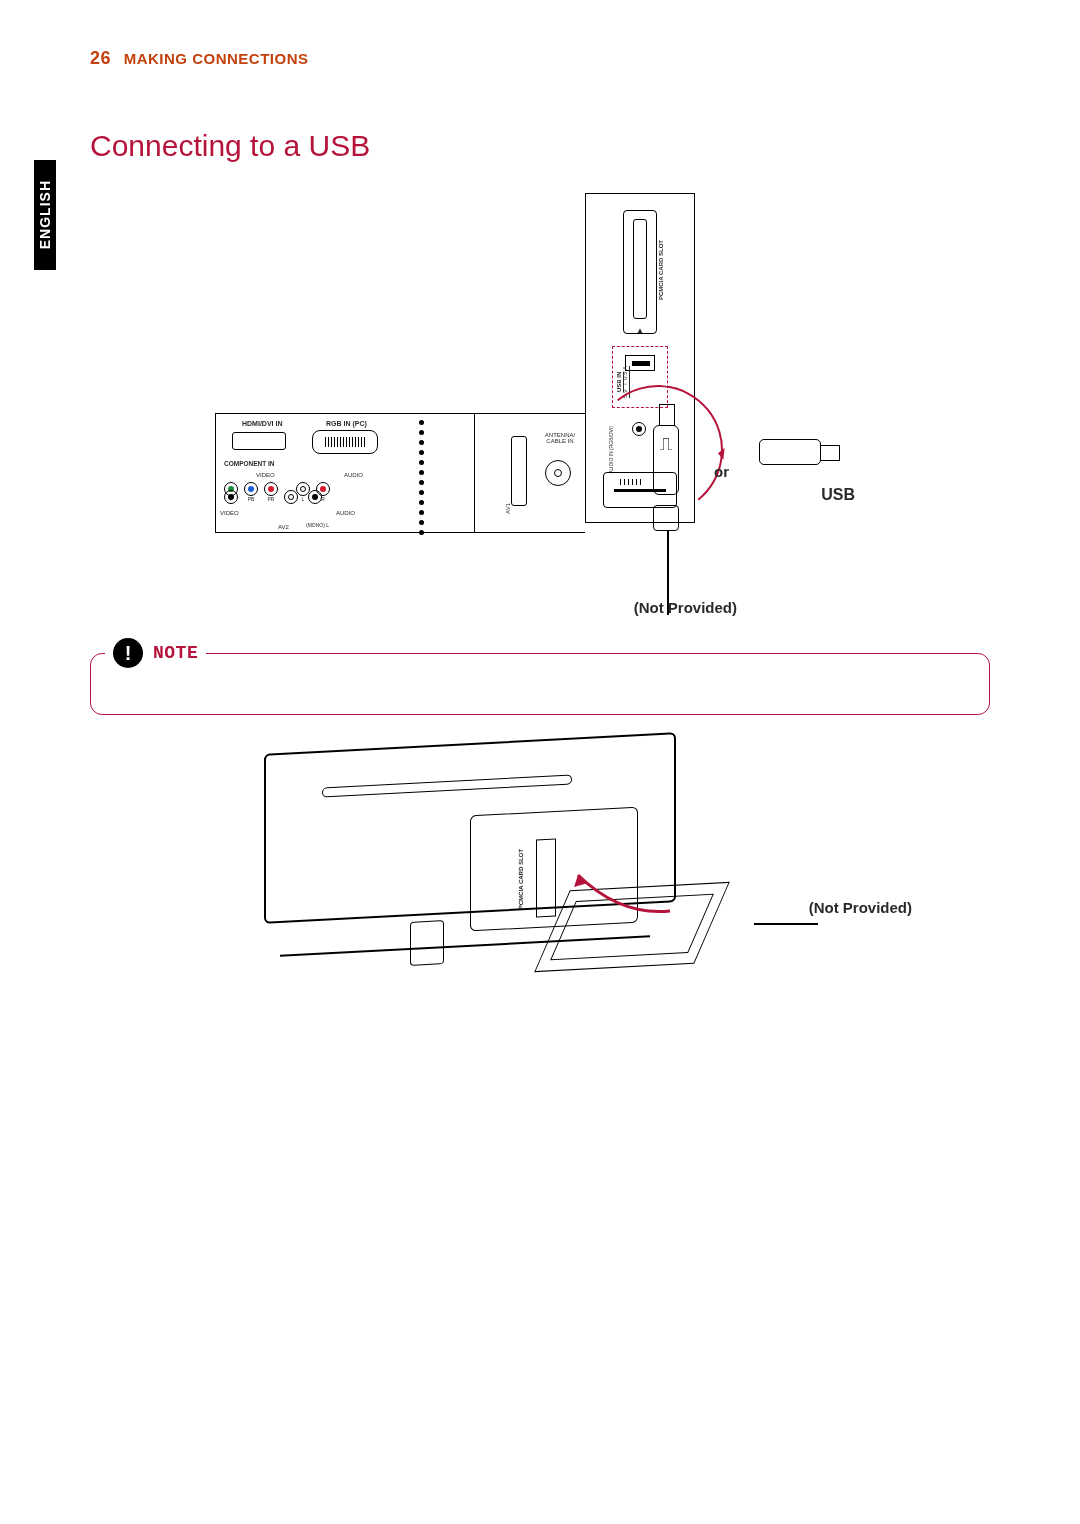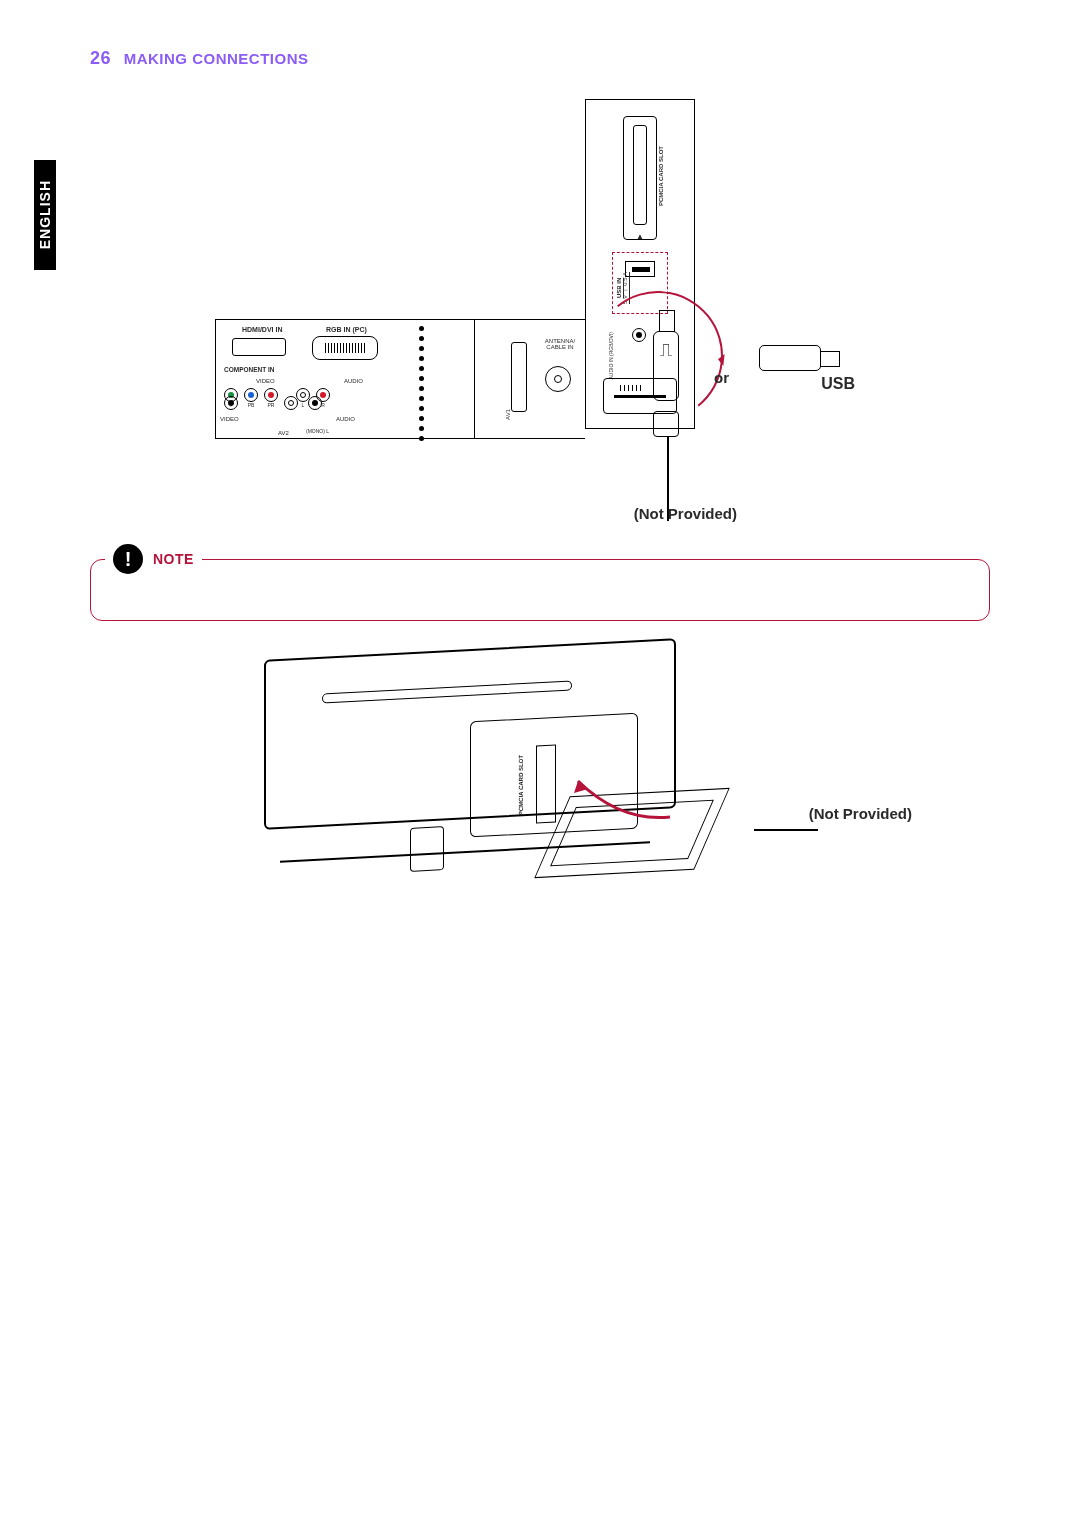--- a/index.html
+++ b/index.html
@@ -1,28 +1,28 @@
 <!DOCTYPE html>
 <html><head>
 <meta charset="utf-8">
 <style>
   * { box-sizing: border-box; margin: 0; padding: 0; }
   html, body { width: 1080px; height: 1524px; background: #fff; font-family: Arial, Helvetica, sans-serif; color: #2a2a2a; }
   .page { position: relative; width: 1080px; height: 1524px; padding: 48px 90px 60px 90px; }
-  .running-head { font-size: 15px; letter-spacing: .5px; font-weight: 700; color: #8b5cf6; }
+  .running-head { font-size: 15px; letter-spacing: .5px; font-weight: 700; color: #c2410c; }
   .running-head .pg { font-size: 18px; margin-right: 8px; }
   .lang-tab { position: absolute; left: 34px; top: 160px; width: 22px; height: 110px; background: #000; color: #fff; font-weight: 700; font-size: 14px; letter-spacing: 1px; display: flex; align-items: center; justify-content: center; }
   .lang-tab span { writing-mode: vertical-rl; transform: rotate(180deg); }
   h2.section { color: #b5133a; font-weight: 400; font-size: 30px; margin: 60px 0 14px 0; }
   p.body { font-size: 17px; line-height: 1.55; color: #333; }
   
   .note-box { position: relative; border: 1.5px solid #b5133a; border-radius: 12px; margin-top: 30px; padding: 34px 24px 26px 24px; }
   .note-legend { position: absolute; top: -16px; left: 14px; background: #fff; padding: 0 8px; display: flex; align-items: center; gap: 10px; }
   .note-icon { width: 30px; height: 30px; border-radius: 50%; background: #000; color: #fff; display: inline-flex; align-items: center; justify-content: center; font-weight: 900; font-size: 20px; }
-  .note-label { color: #b5133a; font-weight: 600; font-size: 14px; letter-spacing: .5px; }
+  .note-label { color: #b5133a; font-weight: 600; font-size: 18px; letter-spacing: .5px; font-family: Liberation Mono, monospace; }
 
   
   .fig1 { position: relative; width: 650px; height: 430px; margin: 30px auto 0 auto; }
   
   .rpanel { position: absolute; right: 170px; top: 0; width: 110px; height: 330px; border: 1.5px solid #000; }
   .rpanel .slot-outline { position: absolute; left: 50%; transform: translateX(-50%); top: 16px; width: 34px; height: 124px; border: 1.5px solid #000; border-radius: 4px; }
   .rpanel .slot-inner { position: absolute; left: 50%; transform: translateX(-50%); top: 8px; width: 14px; height: 100px; border: 1.2px solid #000; border-radius: 3px; }
   .rpanel .arrow-up { position: absolute; left: 50%; transform: translateX(-50%); bottom: -2px; font-size: 8px; }
   .rpanel .slot-label { position: absolute; font-size: 6px; font-weight: 700; line-height: 1; writing-mode: vertical-rl; transform: rotate(180deg); left: 72px; top: 46px; text-align: center; }
   .rpanel .usb-box { position: absolute; left: 50%; transform: translateX(-50%); top: 152px; width: 56px; height: 62px; border: 1.5px dashed #b5133a; }
@@ -74,21 +74,21 @@
   .usb-plug-v { position:absolute; right:186px; top:232px; width:26px; height:70px; border:1.4px solid #000; border-radius:6px; }
   .usb-plug-v .tip { position:absolute; left:5px; top:-22px; width:16px; height:22px; border:1.3px solid #000; }
   .usb-plug-v .sym { position:absolute; inset:auto 0 0 0; text-align:center; font-size:18px; top:8px;}
   .usb-plug-b { position:absolute; right:186px; top:312px; width:26px; height:26px; border:1.4px solid #000; border-radius:4px; }
   .usb-cable { position:absolute; right:196px; top:338px; width:2px; height:70px; background:#000; }
   .guide-arc { position:absolute; right:142px; top:192px; width:130px; height:130px; border:2px solid #b5133a; border-left-color:transparent; border-bottom-color:transparent; border-radius:50%; transform: rotate(6deg); }
   .guide-arc::after{ content:""; position:absolute; right:-3px; top:54px; border:6px solid transparent; border-top-color:#b5133a; transform: rotate(90deg);}
   .or-label { position:absolute; right:136px; top:270px; font-weight:700; font-size:15px; }
   .usb-plug-h { position:absolute; right:44px; top:246px; width:62px; height:26px; border:1.4px solid #000; border-radius:5px; }
   .usb-plug-h .tip { position:absolute; right:-20px; top:5px; width:20px; height:16px; border:1.3px solid #000; }
-  .usb-out-label { position:absolute; right:10px; top:276px; font-weight:700; font-size:16px;margin-left:17px; }
+  .usb-out-label { position:absolute; right:10px; top:293px; font-weight:700; font-size:16px;margin-left:17px; }
   .fig1 .np-label { position:absolute; right:128px; top:406px; font-weight:700; font-size:15px; }
   .np-line { position:absolute; right:196px; top:408px; width:2px; height:14px; background:#000; }
 
   
   .fig2 { position: relative; width: 560px; height: 280px; margin: 24px auto 0 auto; }
   .tv { position:absolute; left:0; top:0; width:440px; height:240px; }
   .tv .screen { position:absolute; left:4px; top:4px; width:412px; height:170px; border:2.2px solid #000; border-radius:6px; transform: skewY(-3deg); background:#fff; }
   .tv .bar { position:absolute; left:62px; top:42px; width:250px; height:10px; border:1.5px solid #000; border-radius:5px; transform: skewY(-3deg);}
   .tv .back { position:absolute; left:210px; top:72px; width:168px; height:116px; border:1.6px solid #000; border-radius:6px; transform: skewY(-3deg);}
   .tv .slot { position:absolute; left:276px; top:100px; width:20px; height:78px; border:1.3px solid #000; transform: skewY(-3deg);}
@@ -110,20 +110,21 @@
 
   <div class="running-head">
     <span class="pg">26</span>
     <span>MAKING CONNECTIONS</span>
   </div>
 
   <div class="lang-tab">
     <span>ENGLISH</span>
   </div>
 
+  <h2 class="section">Connecting to a USB</h2>
 
   <div class="fig1">
 
     <div class="rpanel">
       <div class="slot-outline">
         <div class="slot-inner"></div>
         <div class="arrow-up">▲</div>
       </div>
       <div class="slot-label">PCMCIA CARD SLOT</div>
 

